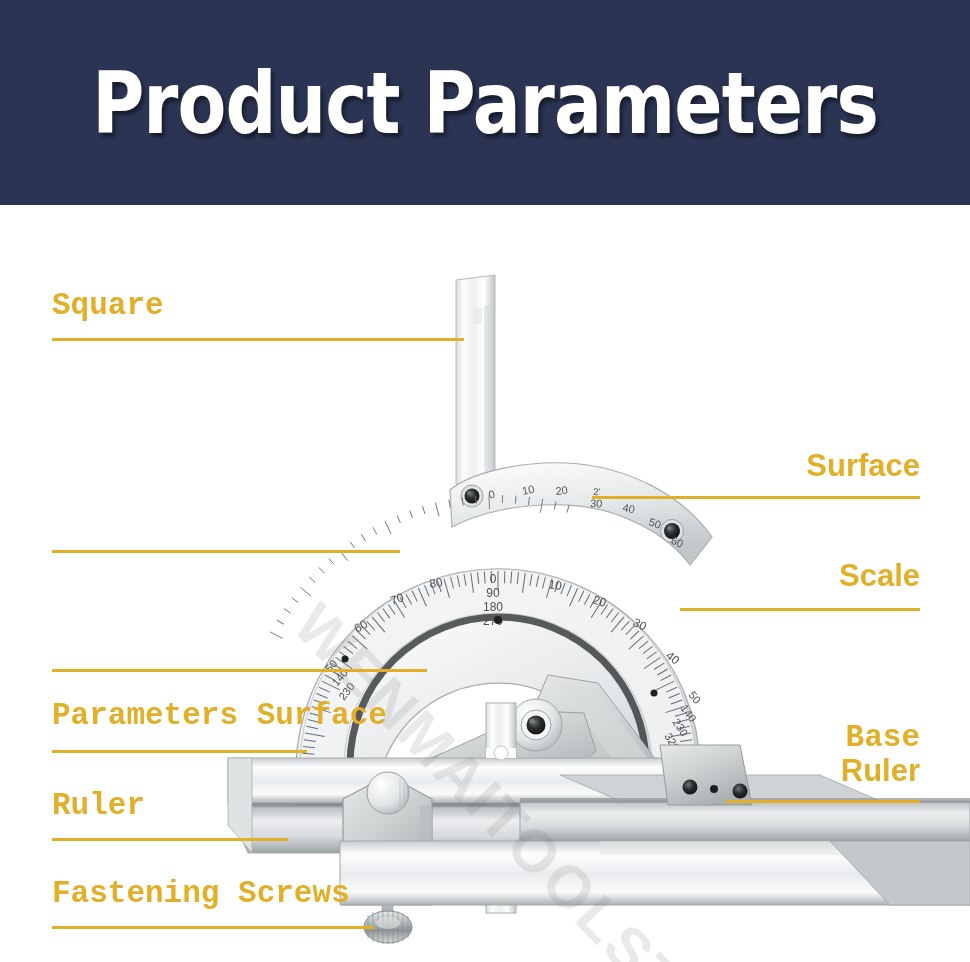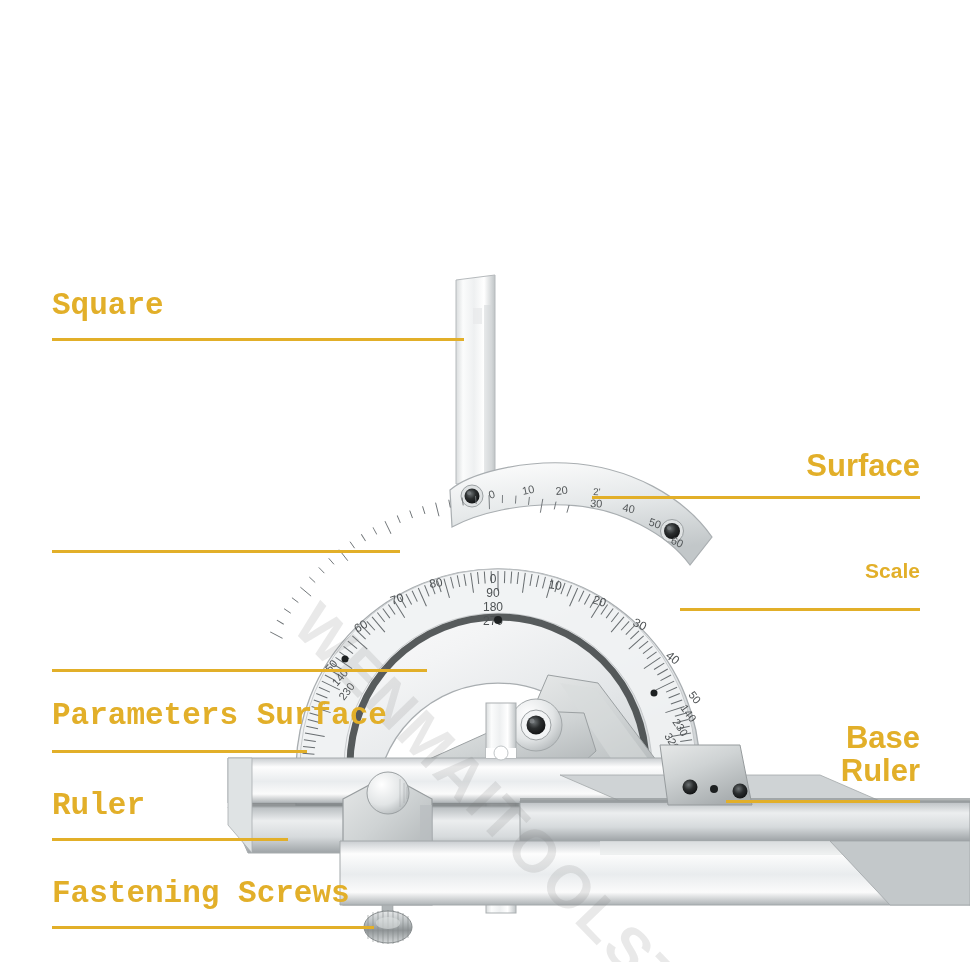--- a/index.html
+++ b/index.html
@@ -60,20 +60,23 @@
     transform-origin:left top;
     pointer-events:none;
     font-family:"Liberation Sans",sans-serif;
   }
 </style>
 </head>
 <body>
 
 <div id="stage">
 
+  <div class="banner">
+    <div class="banner-title">Product Parameters</div>
+  </div>
 
   <div id="photo">
     <svg width="970" height="757" viewBox="0 0 970 757" xmlns="http://www.w3.org/2000/svg">
       <defs>
         <linearGradient id="steelV" x1="0" y1="0" x2="1" y2="0">
           <stop offset="0" stop-color="#d9dcdd"></stop>
           <stop offset="0.18" stop-color="#fbfcfc"></stop>
           <stop offset="0.46" stop-color="#eef0f1"></stop>
           <stop offset="0.72" stop-color="#ffffff"></stop>
           <stop offset="1" stop-color="#bfc4c6"></stop>
@@ -725,23 +728,23 @@
     <div class="lbl" style="font-size:31px;">Fastening Screws</div>
   </div>
   <div class="leader" style="left:52px;top:926px;width:322px;"></div>
 
   <div class="callout right" style="right:50px;top:450px;">
     <div class="lbl" style="font-size:31px;">Surface</div>
   </div>
   <div class="leader" style="left:592px;top:496px;width:328px;"></div>
 
   <div class="callout right" style="right:50px;top:560px;">
-    <div class="lbl" style="font-size:21px;">Scale</div>
+    <div class="lbl" style="font-size:31px;">Scale</div>
   </div>
   <div class="leader" style="left:680px;top:608px;width:240px;"></div>
 
   <div class="callout right" style="right:50px;top:722px;">
-    <div class="lbl" style="font-size:31px;">Base</div>
+    <div class="lbl" style="font-size:31px;font-family:Liberation Mono, monospace;">Base</div>
     <div class="lbl" style="font-size:31px;">Ruler</div>
   </div>
   <div class="leader" style="left:726px;top:800px;width:194px;"></div>
 
 </div>
 
 </body></html>

